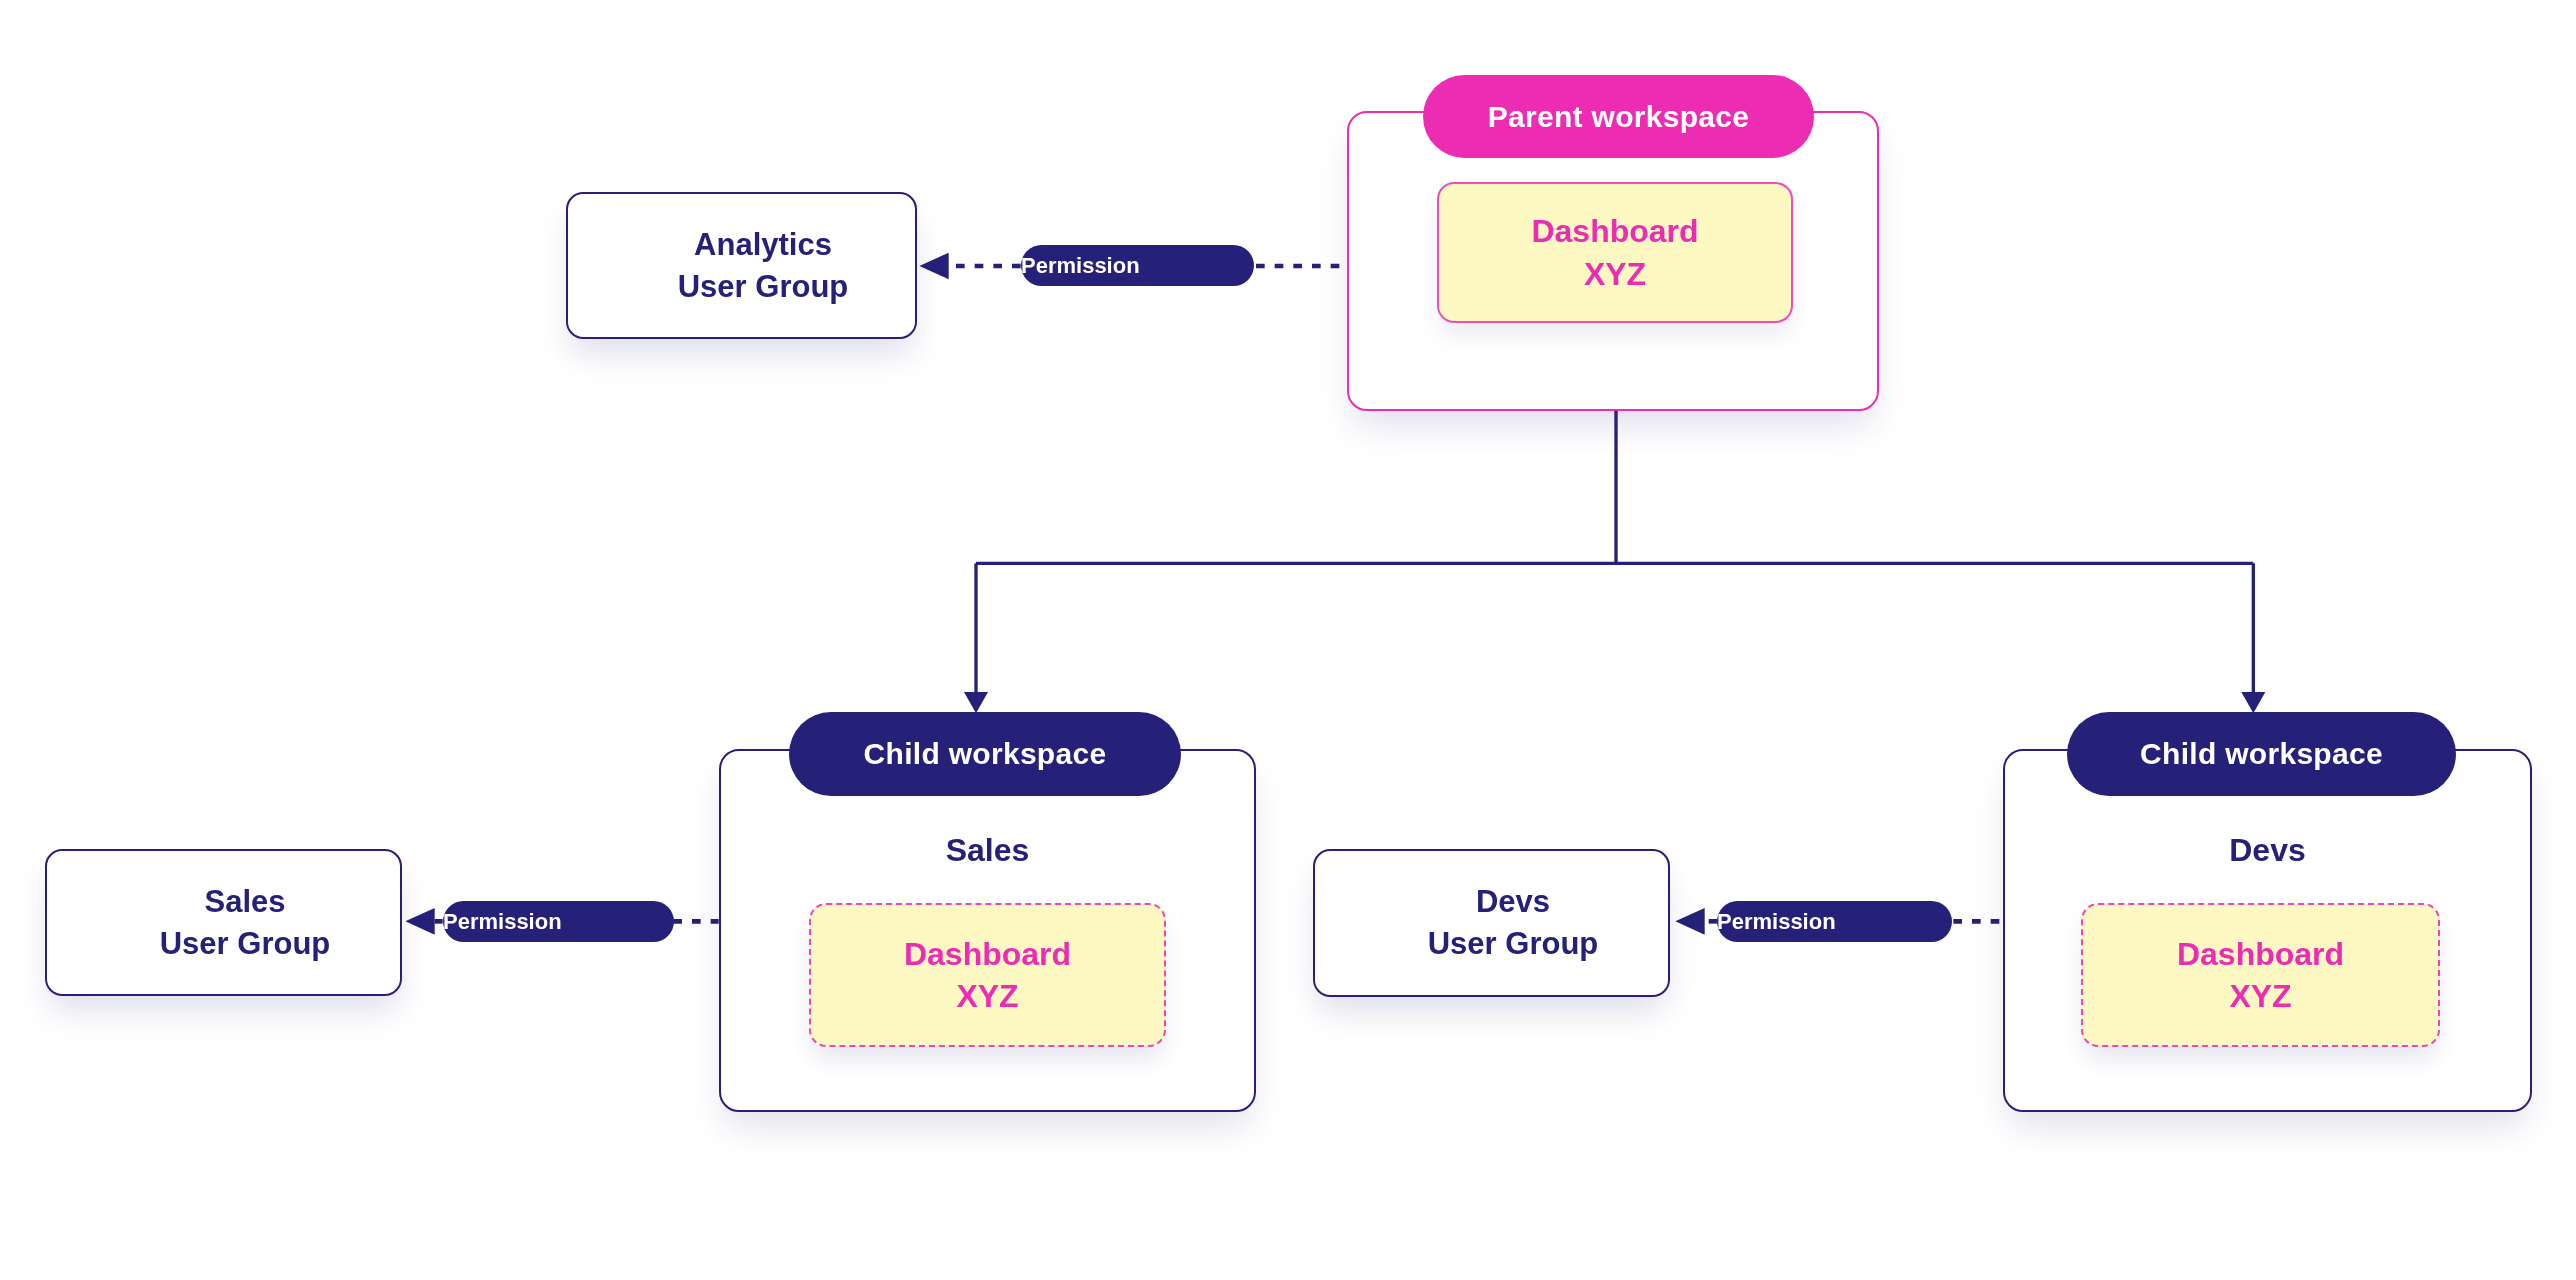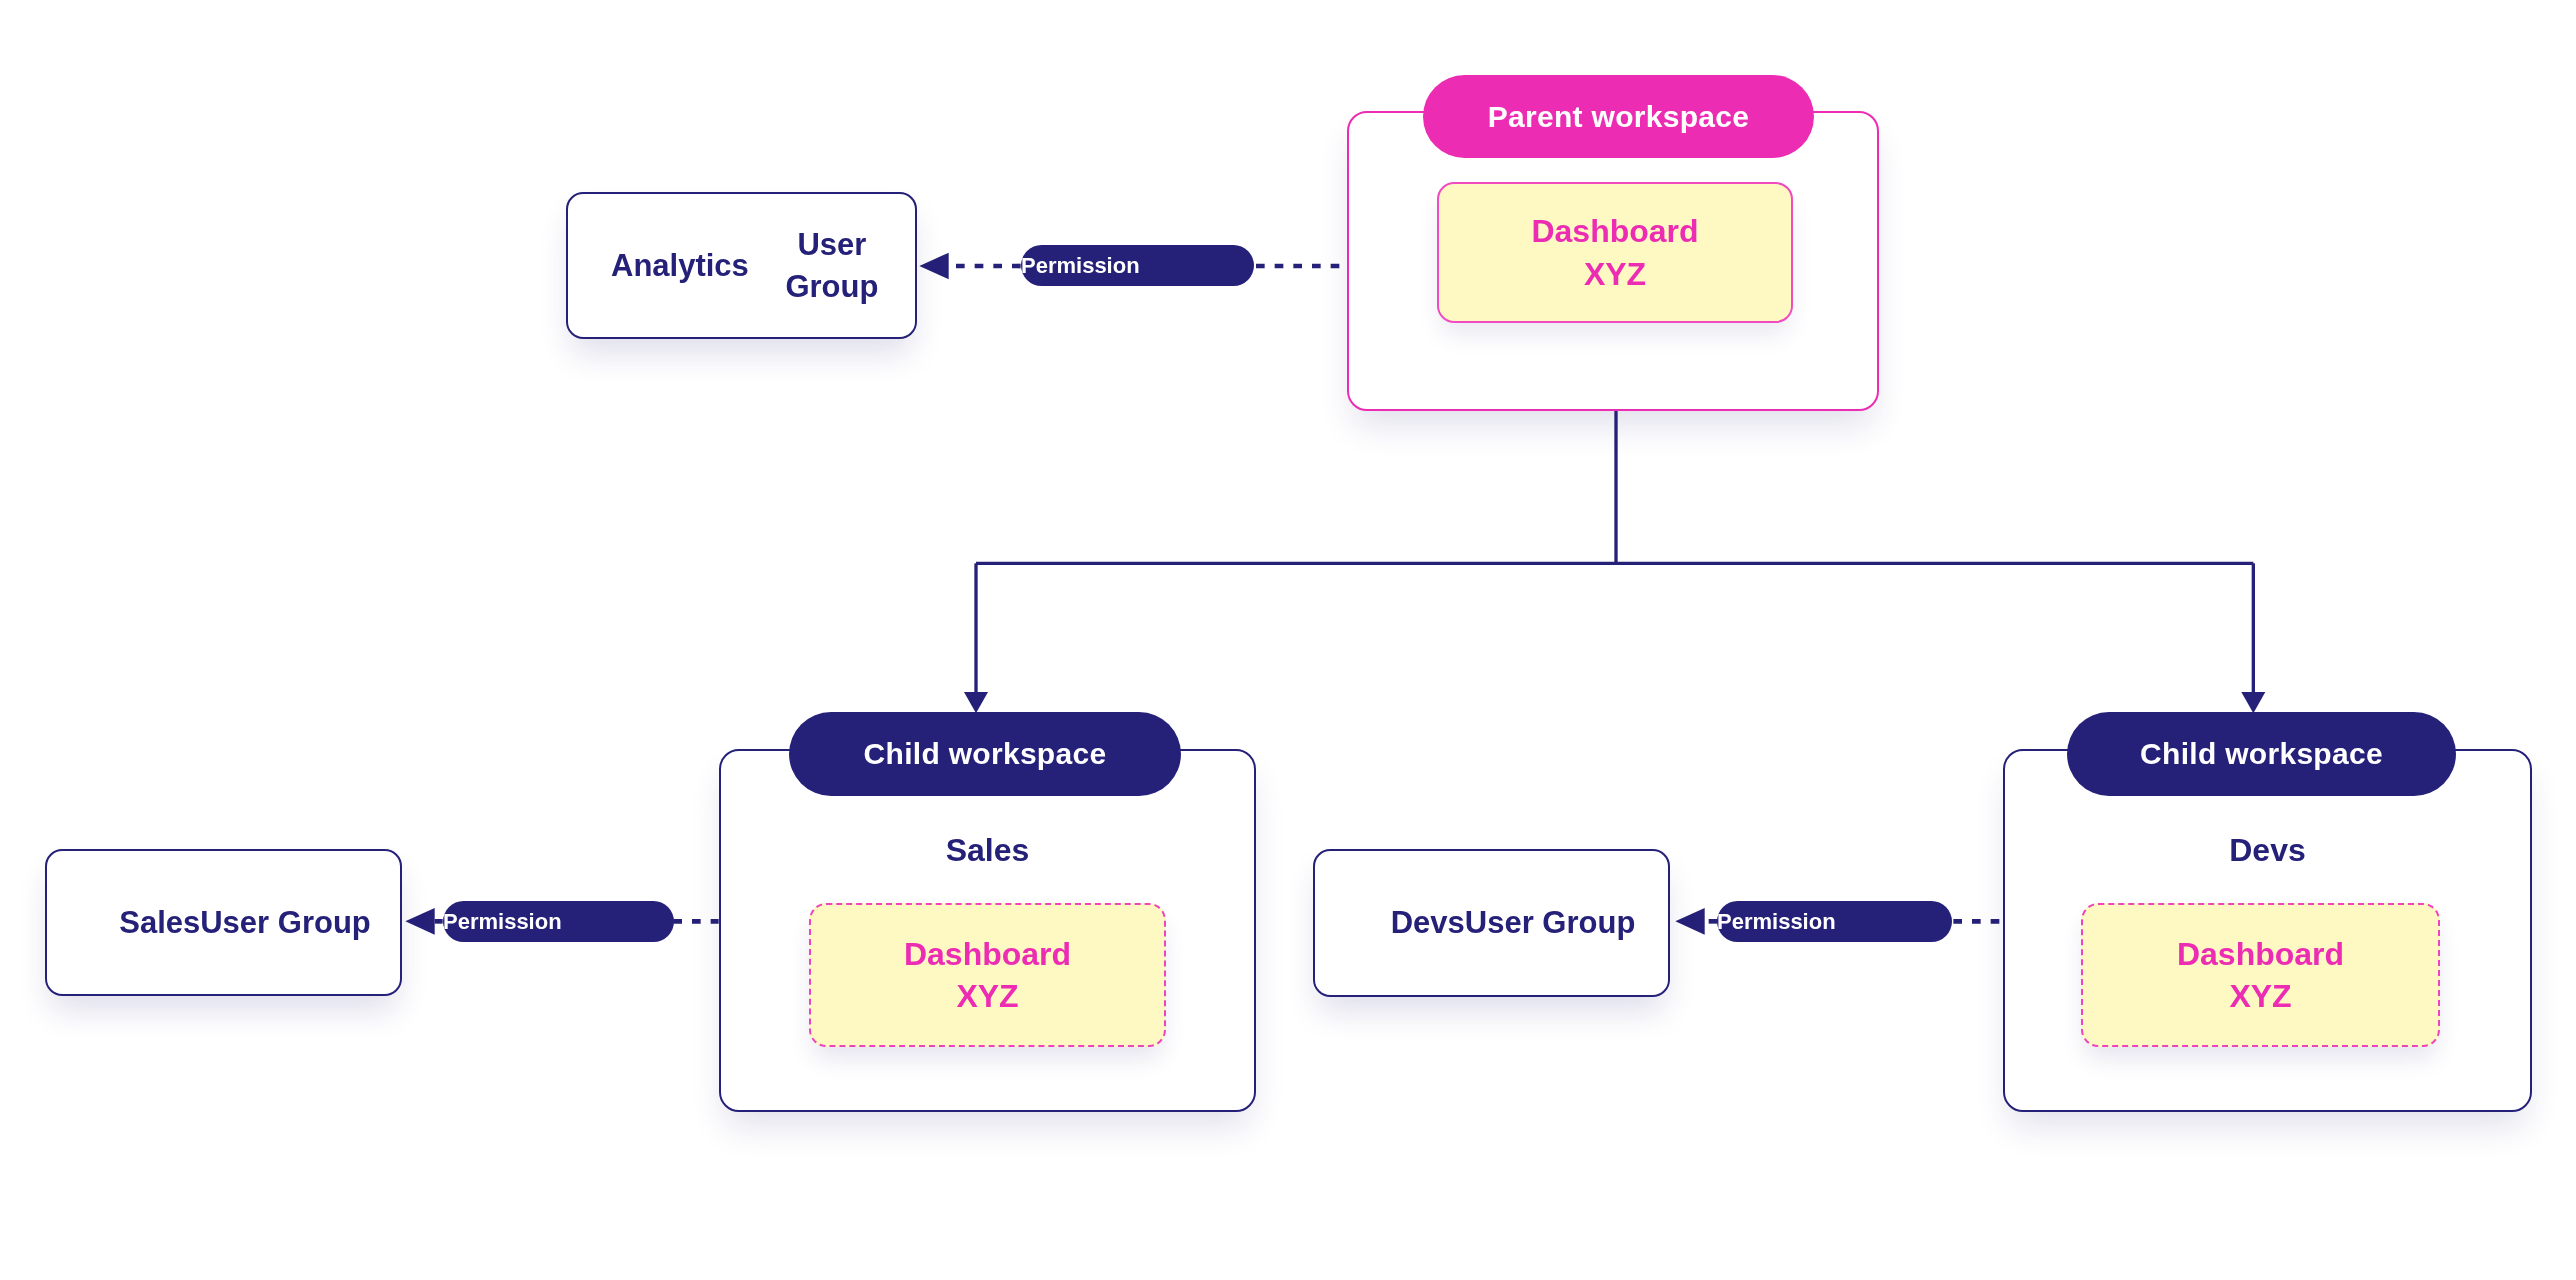--- a/index.html
+++ b/index.html
@@ -46,21 +46,21 @@
     background:#fef9c3;
     border-radius:17.3px;
     color:var(--pink);
     font-size:32px;font-weight:700;line-height:1.32;
     z-index:2;
   }
   .card.solid{border:2.7px solid #F04BC0;box-shadow:0 14.7px 25px -4px rgba(43,33,120,0.10);}
   .card.dashed{border:2.7px dashed #EE43BA;box-shadow:0 14.7px 25px -4px rgba(43,33,120,0.12);}
 
   .group{
-    display:flex;flex-direction:row;align-items:center;justify-content:center;
+    display:flex;flex-direction:column;align-items:center;justify-content:center;
     text-align:center;
     background:#ffffff;
     border:2.7px solid var(--navy);
     border-radius:17.3px;
     color:var(--navy);
     font-size:31px;font-weight:700;line-height:1.34;
     box-shadow:0 18.7px 32px -5.3px rgba(43,33,120,0.15);
     z-index:2;
     padding-left:43px;
   }

